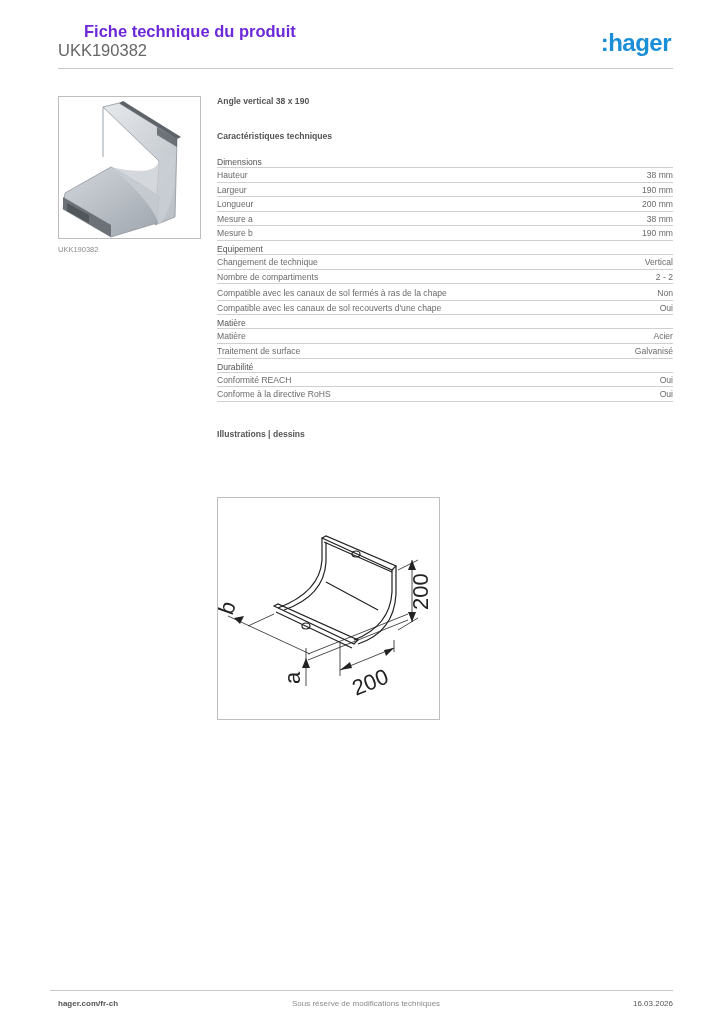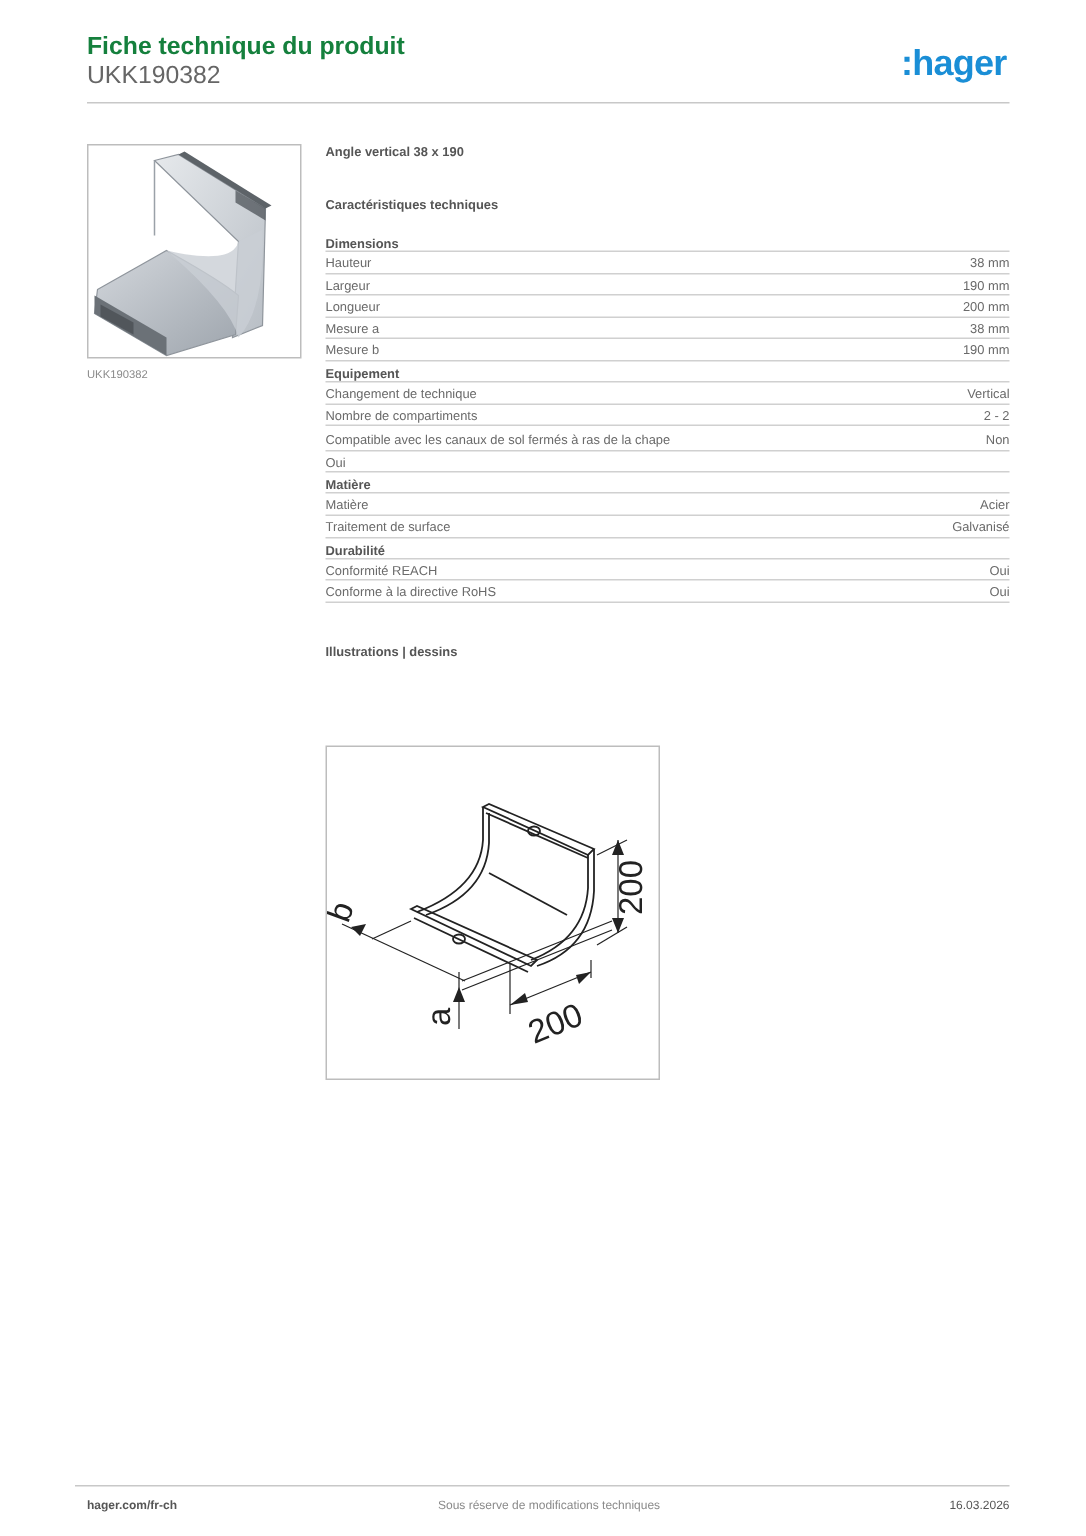--- a/index.html
+++ b/index.html
@@ -4,34 +4,34 @@
   <style>
     * { margin: 0; padding: 0; box-sizing: border-box; }
     html, body { width: 724px; height: 1024px; background: #ffffff; }
     body {
       position: relative;
       font-family: "Liberation Sans", sans-serif;
       color: #575757;
       overflow: hidden;
     }
     .page-header { position: absolute; left: 58px; top: 22px; width: 615px; height: 48px; }
-    .doc-title { font-size: 16.5px; font-weight: bold; color: #15803d; line-height: 19px; }
+    .doc-title { font-size: 16.5px; font-weight: bold; color: #6d28d9; line-height: 19px; margin-left: 26px; }
     .doc-ref { font-size: 16.5px; color: #666; line-height: 19px; }
     .logo { position: absolute; right: 2px; top: 8px; font-size: 24px; font-weight: bold; color: #1a8ed6; letter-spacing: -0.5px; line-height: 26px; }
     .header-rule { position: absolute; left: 58px; top: 68px; width: 615px; height: 1px; background: #c8c8c8; }
 
     .thumb-box { position: absolute; left: 58px; top: 96px; width: 143px; height: 143px; border: 1px solid #bdbdbd; background: #fff; }
     .thumb-caption { position: absolute; left: 58px; top: 245px; font-size: 7.5px; color: #8a8a8a; }
 
     .content { position: absolute; left: 217px; top: 95px; width: 456px; }
     .product-name { font-size: 8.6px; font-weight: bold; color: #555; height: 12px; line-height: 12px; }
     .section-title { font-size: 8.6px; font-weight: bold; color: #555; margin-top: 23px; height: 12px; line-height: 12px; }
     .group { margin-top: 2px; }
     .group:first-of-type { margin-top: 0; }
-    .group-title { font-size: 8.6px; font-weight: bold; color: #555; height: 12px; line-height: 12px; border-bottom: 1.5px solid #d0d0d0; padding-bottom: 0; }
+    .group-title { font-size: 8.6px; font-weight: normal; color: #555; height: 12px; line-height: 12px; border-bottom: 1.5px solid #d0d0d0; padding-bottom: 0; }
     .row { display: flex; justify-content: space-between; height: 14.6px; line-height: 14px; font-size: 8.6px; color: #6a6a6a; border-bottom: 1.5px solid #d0d0d0; }
     .row .val { }
     .illus-title { font-size: 8.6px; font-weight: bold; color: #555; margin-top: 26px; height: 12px; line-height: 12px; }
     .drawing-box { position: absolute; left: 217px; top: 497px; width: 223px; height: 223px; border: 1px solid #bdbdbd; background: #fff; }
 
     .footer-rule { position: absolute; left: 50px; top: 990px; width: 623px; height: 1px; background: #c8c8c8; }
     .footer { position: absolute; left: 58px; top: 998px; width: 615px; font-size: 8px; line-height: 12px; }
     .footer-left { position: absolute; left: 0; font-weight: bold; color: #555; }
     .footer-center { position: absolute; left: 234px; color: #8a8a8a; text-align: center; }
     .footer-right { position: absolute; right: 0; font-weight: normal; color: #555; }
@@ -112,20 +112,21 @@
           <span>Nombre de compartiments</span>
           <span class="val">2 - 2</span>
         </div>
       </div>
       <div class="group">
         <div class="row">
           <span>Compatible avec les canaux de sol fermés à ras de la chape</span>
           <span class="val">Non</span>
         </div>
         <div class="row">
+          <span>Compatible avec les canaux de sol recouverts d'une chape</span>
           <span class="val">Oui</span>
         </div>
       </div>
       <div class="group">
         <div class="group-title">Matière</div>
         <div class="row">
           <span>Matière</span>
           <span class="val">Acier</span>
         </div>
         <div class="row">

